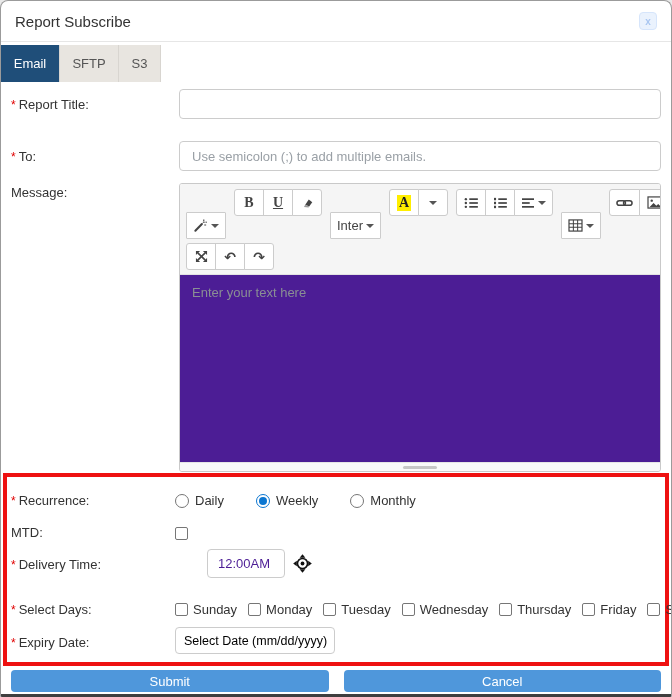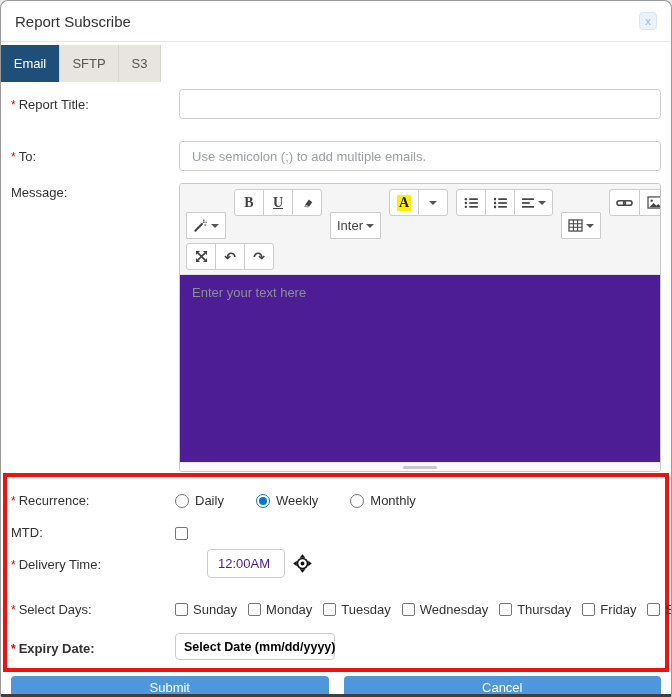--- a/index.html
+++ b/index.html
@@ -60,21 +60,21 @@
   .ed-resize { height:9px; background:#fafafa; border-top:1px solid #e6e6e6;
                display:flex; align-items:center; justify-content:center; cursor:ns-resize; }
   .ed-resize span { width:34px; height:3px; background:#c7c7c7; border-radius:2px; }
   
   .red-box { margin:1px -8px 0 -8px; border:4px solid #ee1111; padding:6px 4px 8px 4px; }
   .red-box .lbl { width:164px; flex:0 0 164px; }
   .r-rec { margin-top:2px; }
   .r-mtd { margin-top:9px; }
   .r-del { margin-top:9px;gap:32px; }
   .r-days { margin-top:16px; }
-  .r-exp { margin-top:16px;font-weight:bold; }
+  .r-exp { margin-top:10px; }
   .opt-row { display:flex; align-items:flex-end; padding-top:7px; flex-wrap:nowrap; }
   .radio-opt { display:flex; align-items:center; margin-right:32px; cursor:pointer; }
   .radio { width:14px; height:14px; border:1px solid #767676; border-radius:50%;
            background:#fff; margin-right:6px; flex:0 0 14px; }
   .radio.checked { border-color:#0b76d1; display:flex; align-items:center; justify-content:center; }
   .radio.checked::after { content:""; width:8px; height:8px; border-radius:50%; background:#0b76d1; }
   .opt-label { font-size:13px; color:#333; }
   .cb { width:13px; height:13px; border:1px solid #767676; border-radius:2px;
         background:#fff; margin-right:5px; flex:0 0 13px; cursor:pointer; }
   .day-opt { display:flex; align-items:center; margin-right:11px; cursor:pointer; }

